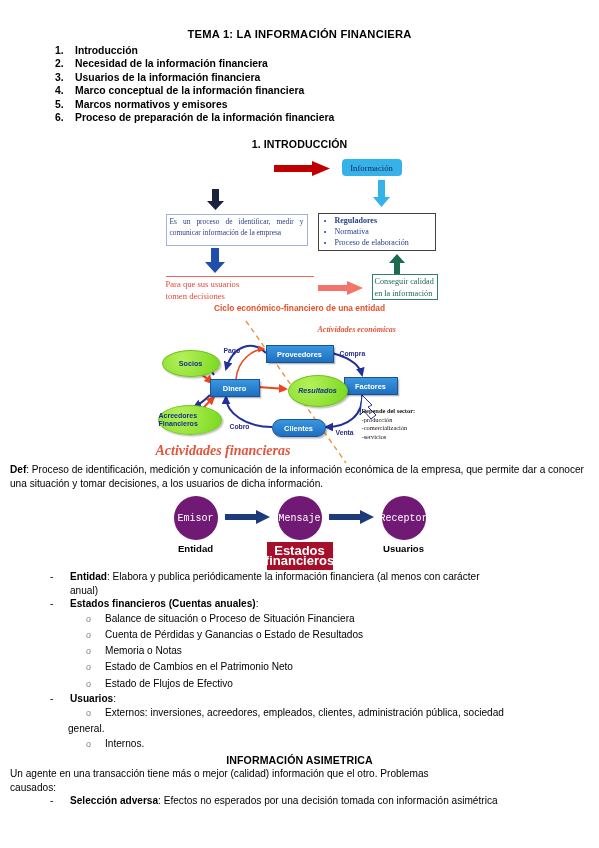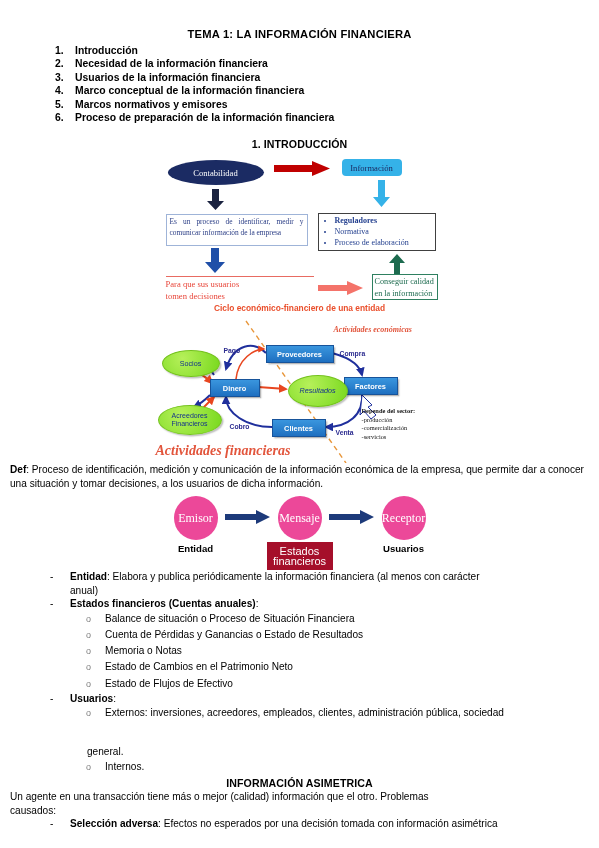--- a/index.html
+++ b/index.html
@@ -88,21 +88,21 @@
     padding-left: 105px;
   }
   .circ-list > li > .circ {
     position: absolute;
     left: 86px;
     top: 0;
     font-size: 9px;
     color: #7d7d7d;
   }
   .cont-line { padding-left: 70px; font-size: 10.1px; line-height: 13.6px; }
-  .cont-line2 { padding-left: 87px; font-size: 10.1px; line-height: 14.5px; margin-top: 23px; }
+  .cont-line2 { padding-left: 68px; font-size: 10.1px; line-height: 14.5px; }
 
   
   .diag1 {
     position: relative;
     width: 280px;
     height: 145px;
     margin: 2px auto 0 auto;
   }
   .ellipse-contab {
     position: absolute;
@@ -205,21 +205,20 @@
     left: 0; top: 0; width: 300px;
     text-align: center;
     color: #ea4f2c;
     font-size: 8.4px;
     font-weight: bold;
   }
   .lbl-eco {
     position: absolute; left: 168px; top: 22px;
     color: #e2553c; font-size: 8px; font-style: italic; font-weight: bold;
     font-family: "Liberation Serif", serif;
-    margin-left: 16px;
   }
   .lbl-fin {
     position: absolute; left: 6px; top: 140px;
     color: #e2553c; font-size: 14px; font-style: italic; font-weight: bold;
     font-family: "Liberation Serif", serif;
   }
   .n-box {
     position: absolute;
     background: linear-gradient(#3a96de, #1e6fc0);
     border: 1px solid #17539a;
@@ -229,29 +228,28 @@
     display: flex; align-items: center; justify-content: center;
     box-shadow: 1.5px 1.5px 1.5px rgba(0,0,0,.28);
   }
   .n-ell {
     position: absolute;
     background: radial-gradient(circle at 35% 30%, #b6f05a, #76d81c);
     border: 1px solid #74c21d;
     border-radius: 50%;
     color: #14328c;
     font-size: 7.2px;
-    font-weight: normal;
+    font-weight: bold;
     display: flex; align-items: center; justify-content: center;
-    text-align: center;
     line-height: 8.4px;
     box-shadow: 1.5px 1.5px 1.5px rgba(0,0,0,.25);
   }
   .n-prov { left: 116px; top: 42px; width: 66px; height: 16px; }
   .n-fact { left: 194px; top: 74px; width: 52px; height: 16px; }
-  .n-clie { left: 122px; top: 116px; width: 52px; height: 16px; }
+  .n-clie { left: 122px; top: 116px; width: 52px; height: 16px; border-radius: 9px; }
   .n-dine { left: 60px; top: 76px; width: 48px; height: 16px; }
   .n-soci { left: 12px; top: 47px; width: 56px; height: 25px; }
   .n-acre { left: 8px; top: 102px; width: 62px; height: 28px; font-size: 7px; }
   .n-resu { left: 138px; top: 72px; width: 58px; height: 30px; font-style: italic; }
   .edge-lbl {
     position: absolute;
     font-size: 6.8px;
     color: #2b2b8f;
     font-weight: bold;
   }
@@ -274,24 +272,24 @@
   .diag3 {
     position: relative;
     width: 300px;
     height: 68px;
     margin: 6px auto 2px auto;
   }
   .circ-node {
     position: absolute;
     width: 44px; height: 44px;
     border-radius: 50%;
-    background: #ec4899;
+    background: #701a75;
     color: #ffffff;
-    font-size: 12px;
-    font-family: Liberation Serif, serif;
+    font-size: 10px;
+    font-family: Liberation Mono, monospace;
     display: flex; align-items: center; justify-content: center;
   }
   .c-emisor { left: 24px; top: 0; }
   .c-mensaje { left: 128px; top: 0; }
   .c-receptor { left: 232px; top: 0; }
   .d3-label {
     position: absolute;
     top: 47px;
     font-size: 9.6px;
     font-weight: bold;
@@ -299,23 +297,23 @@
     width: 76px;
   }
   .l-entidad { left: 8px; }
   .l-usuarios { left: 216px; }
   .box-ef {
     position: absolute;
     left: 117px; top: 46px;
     width: 66px; height: 28px;
     background: #a50f2a;
     color: #ffffff;
-    font-size: 11px;
+    font-size: 13px;
     line-height: 10px;
-    font-weight: normal;
+    font-weight: bold;
     display: flex; align-items: center; justify-content: center;
     text-align: center;
   }
   .ar-navy1 { position: absolute; left: 74px; top: 13px; width: 48px; height: 16px; }
   .ar-navy2 { position: absolute; left: 178px; top: 13px; width: 48px; height: 16px; }
 </style>
 </head>
 <body>
 
 <div class="page">
@@ -328,21 +326,20 @@
     <li><span class="num">3.</span><span>Usuarios de la información financiera</span></li>
     <li><span class="num">4.</span><span>Marco conceptual de la información financiera</span></li>
     <li><span class="num">5.</span><span>Marcos normativos y emisores</span></li>
     <li><span class="num">6.</span><span>Proceso de preparación de la información financiera</span></li>
   </ul>
 
   <div class="section-head sec1">1.  INTRODUCCIÓN</div>
 
   <div class="diag1">
 
-    <div class="ellipse-contab">Contabilidad</div>
 
     <svg class="ar ar-red-right" viewBox="0 0 60 17">
       <path d="M2 5 H40 V1 L58 8.5 L40 16 V12 H2 Z" fill="#c00000"></path>
     </svg>
 
     <div class="box-info">Información</div>
 
     <svg class="ar ar-dark-down" viewBox="0 0 19 22">
       <path d="M6 0 H13 V12 H18 L9.5 21 L1 12 H6 Z" fill="#1b2340"></path>
     </svg>

